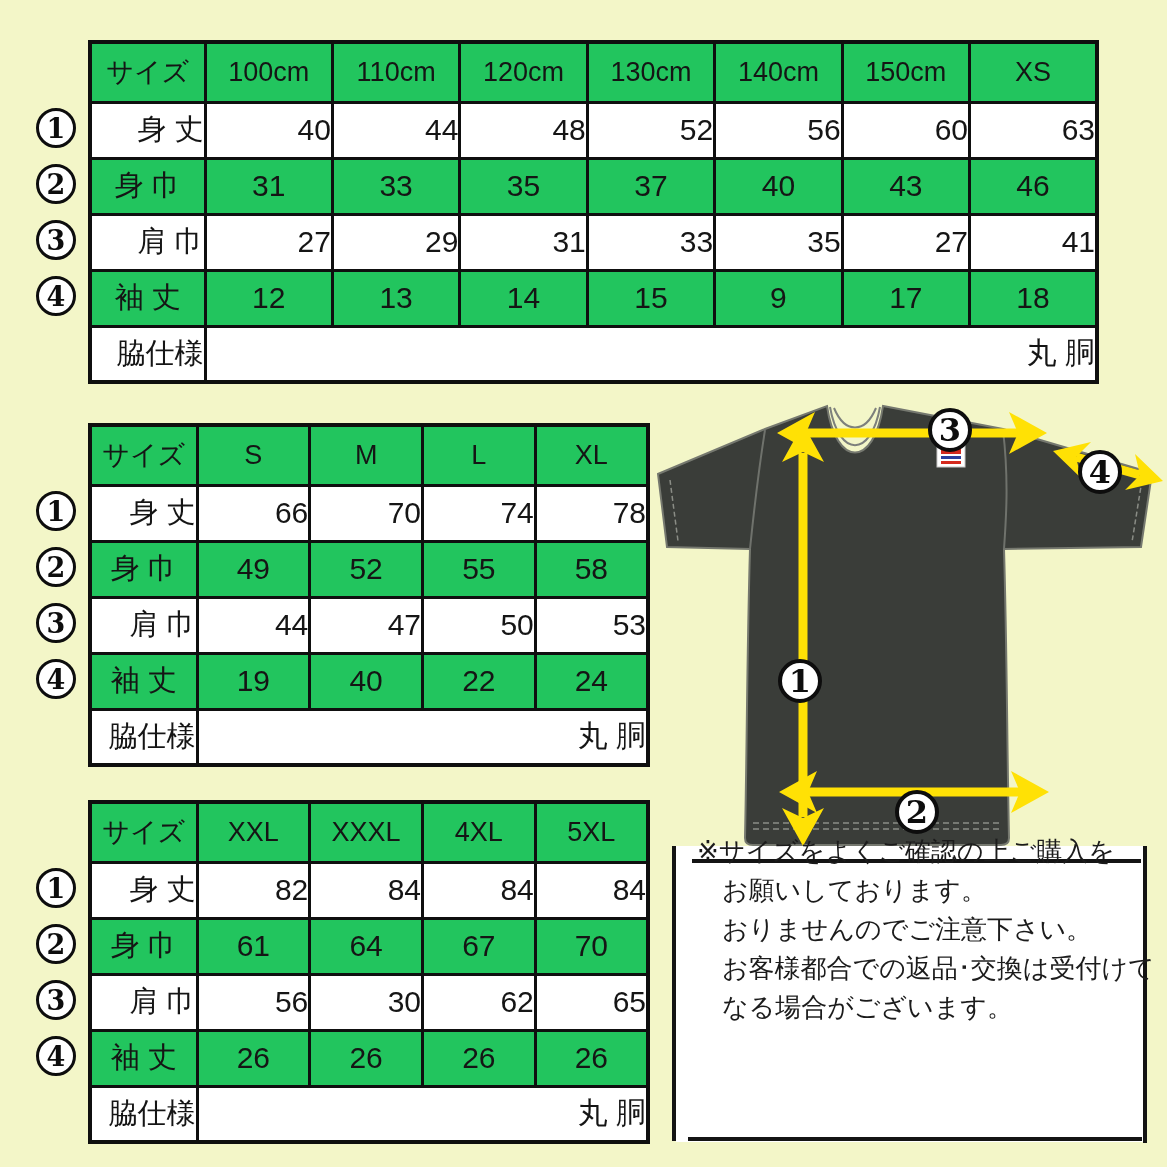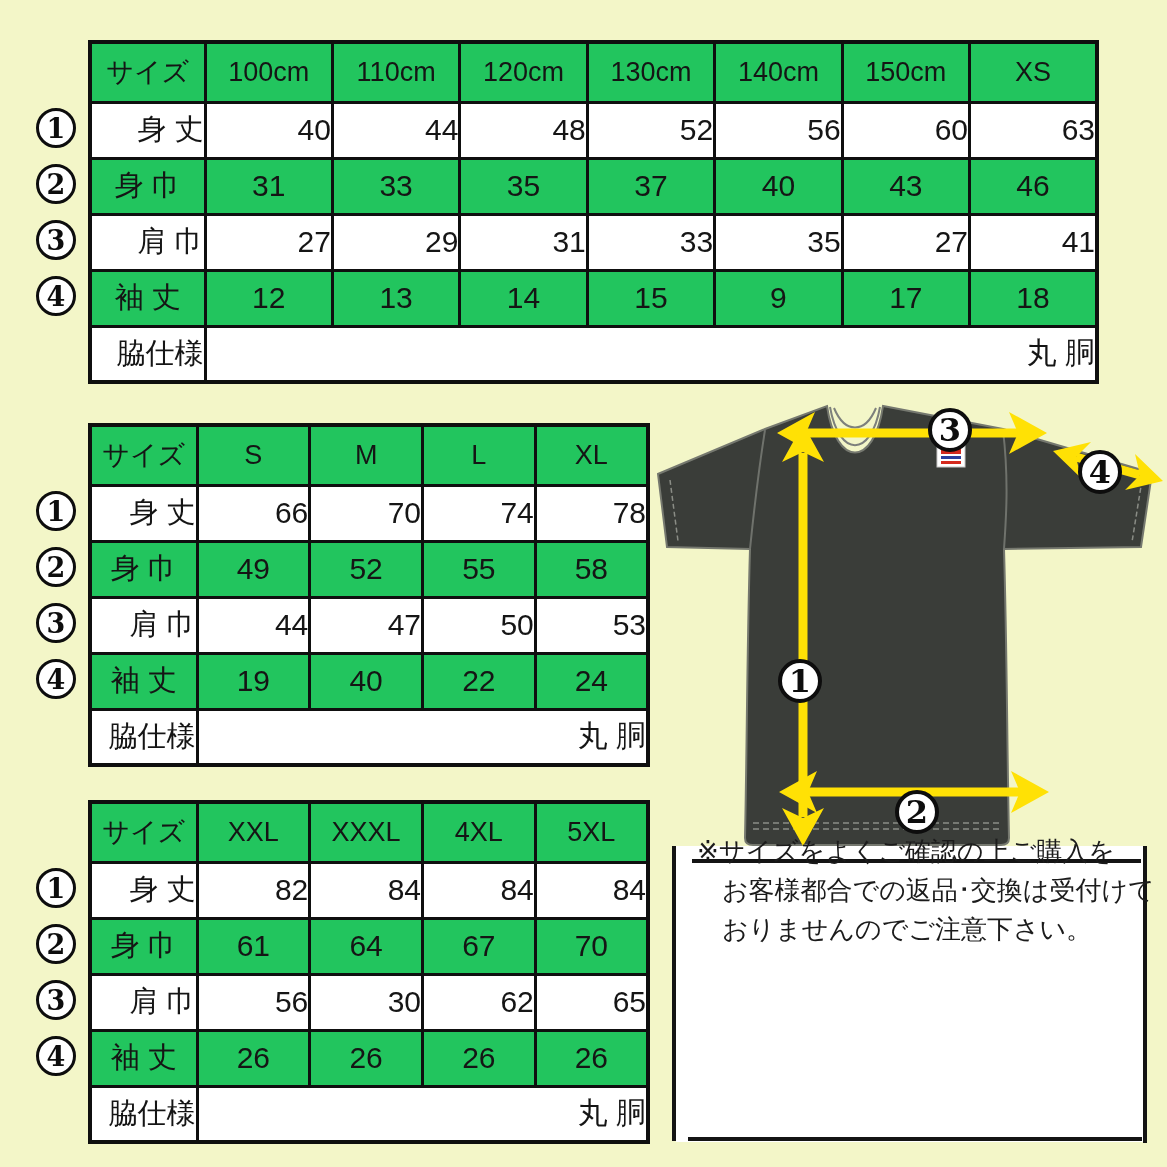--- a/index.html
+++ b/index.html
@@ -277,15 +277,17 @@
 <div class="mkr mkr-lg" style="left:928px;top:408px">3</div>
 <div class="mkr mkr-lg" style="left:1078px;top:450px">4</div>
 
 <div class="abs note-bg"></div>
 <div class="abs nline" style="left:692px;top:859px;width:449px;height:4px"></div>
 <div class="abs nline" style="left:672px;top:846px;width:4px;height:295px"></div>
 <div class="abs nline" style="left:1143px;top:846px;width:4px;height:297px"></div>
 <div class="abs nline" style="left:688px;top:1137px;width:454px;height:4px"></div>
 <div class="abs note-text">
   <div>※サイズをよくご確認の上ご購入を</div>
+  <div class="ind">お願いしております。</div>
+  <div class="ind">おりませんのでご注意下さい。</div>
   <div class="ind">お客様都合での返品･交換は受付けて</div>
-  <div class="ind">おりませんのでご注意下さい。</div>
+  <div class="ind">なる場合がございます。</div>
 </div>
 
 </body></html>

